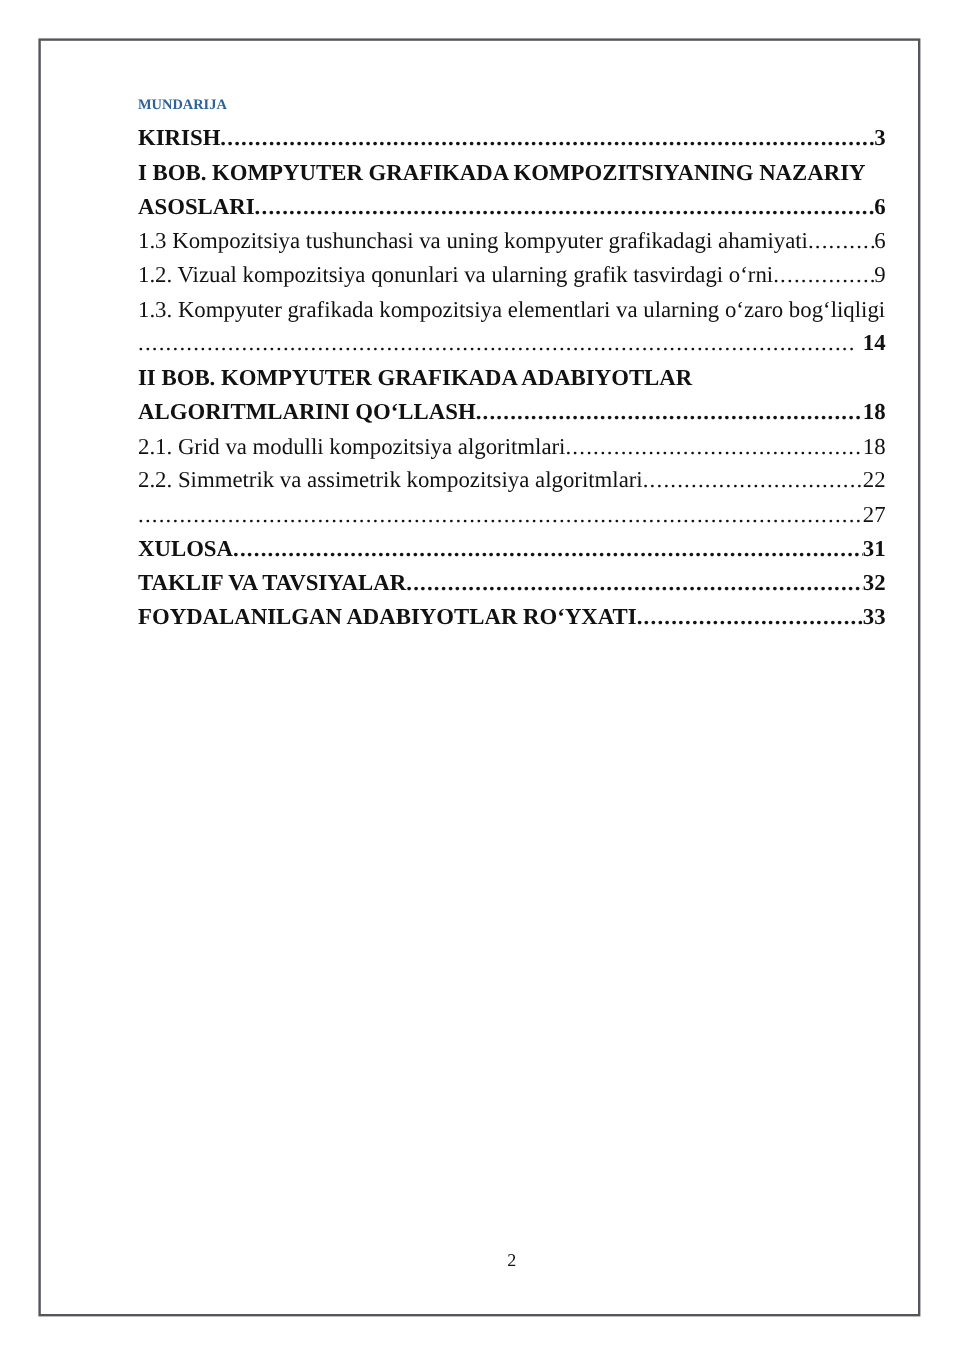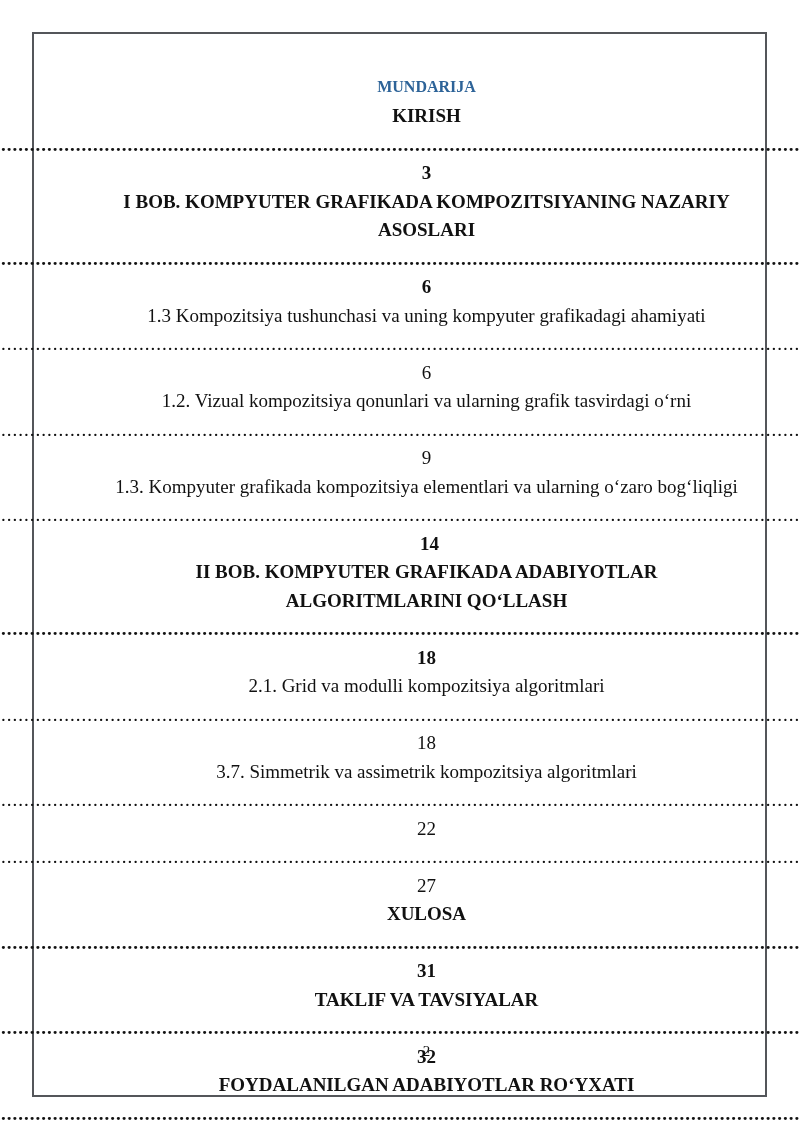--- a/index.html
+++ b/index.html
@@ -24,37 +24,35 @@
     box-sizing: border-box;
     border: 2px solid #54565a;
   }
   .content {
     position: absolute;
     left: 115px;
     top: 74px;
     width: 623px;
   }
   .toc-title {
-    text-align: center;
     font-weight: bold;
-    font-size: 16px;
+    font-size: 12px;
     line-height: 26px;
     color: #2d6398;
     margin-bottom: 2px;
   }
   .toc {
     font-size: 19px;
     line-height: 28.5px;
   }
   .entry.bold { font-weight: bold; }
-  .preline { white-space: nowrap; text-align: center; }
+  .preline { white-space: nowrap; }
   .row {
     display: flex;
-    align-items: center;
-    flex-direction: column;
+    align-items: flex-start;
   }
   .row .label { white-space: nowrap; }
   .leader {
     flex: 1 1 auto;
     overflow: hidden;
     white-space: nowrap;
     letter-spacing: 1px;
     min-width: 0;
   }
   .pagenum { white-space: nowrap; }
@@ -133,21 +131,21 @@
     <div class="entry">
       <div class="row">
         <span class="label">2.1. Grid va modulli kompozitsiya algoritmlari</span>
         <span class="leader">................................................................................................................................................................................................................................................................................................................................................................................................................</span>
         <span class="pagenum">18</span>
       </div>
     </div>
 
     <div class="entry">
       <div class="row">
-        <span class="label">3.7. Simmetrik va assimetrik kompozitsiya algoritmlari</span>
+        <span class="label">2.2. Simmetrik va assimetrik kompozitsiya algoritmlari</span>
         <span class="leader">................................................................................................................................................................................................................................................................................................................................................................................................................</span>
         <span class="pagenum">22</span>
       </div>
     </div>
 
     <div class="entry">
       <div class="row">
         <span class="leader">................................................................................................................................................................................................................................................................................................................................................................................................................</span>
         <span class="pagenum">27</span>
       </div>

